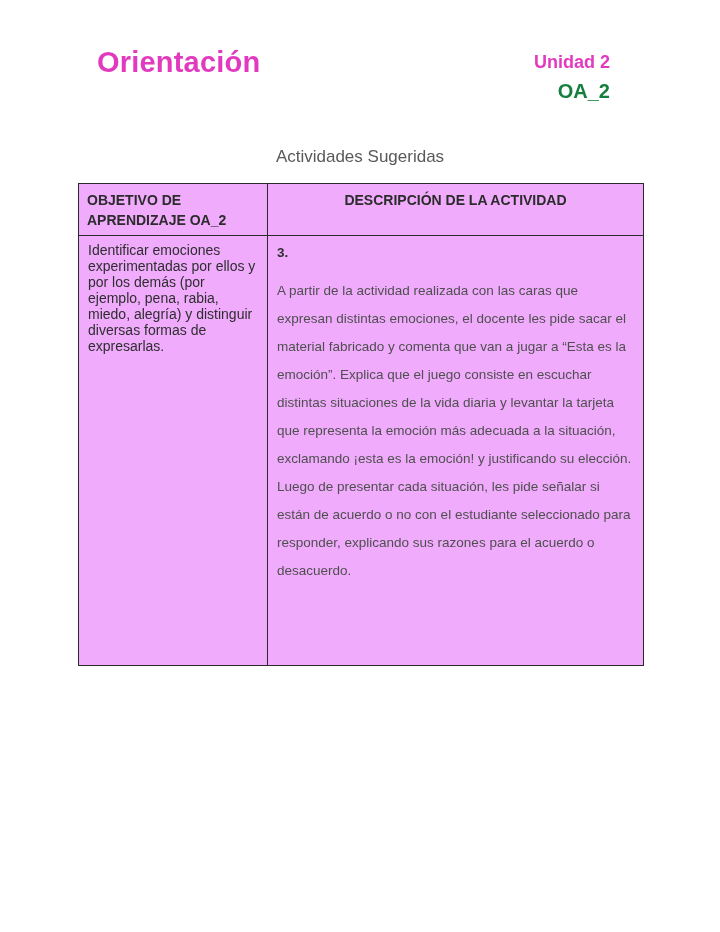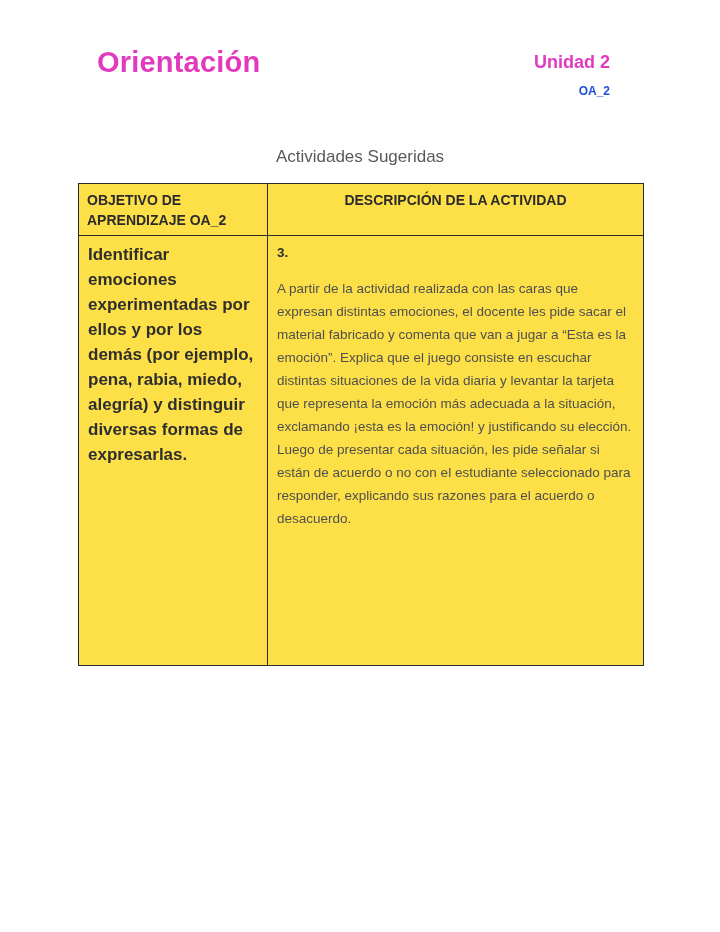--- a/index.html
+++ b/index.html
@@ -44,23 +44,23 @@
   }
   .header-right { text-align: right; margin-top: 7px; }
   .unit {
     font-size: 18px;
     font-weight: bold;
     color: #E23ABF;
     line-height: 22px;
     margin-left: 20px;
   }
   .oa-code {
-    font-size: 12px;
+    font-size: 20px;
     font-weight: bold;
-    color: #1d4ed8;
+    color: #15803d;
     line-height: 22px;
     margin-top: 7px;
   }
 
   
   .section-title {
     position: absolute;
     left: 0;
     top: 147px;
     width: 720px;
@@ -77,59 +77,59 @@
     top: 183px;
     width: 565px;
     height: 483px;
     border-collapse: collapse;
     table-layout: fixed;
   }
   .activities-table th,
   .activities-table td {
     border: 1.5px solid #2b2b2b;
     vertical-align: top;
-    background: #fde047;
+    background: #f0abfc;
   }
   .col-objective { width: 189px; }
   .col-description { width: 376px; }
 
   .activities-table th {
     height: 52px;
     font-size: 14px;
     font-weight: bold;
     color: #2b2b2b;
     padding: 6px 8px 4px 8px;
     line-height: 20px;
   }
   th.objective-header { text-align: left; }
   th.description-header { text-align: center; }
 
   .activities-table td {
     height: 430px;
     padding: 6px 9px;
   }
   .objective-text {
-    font-size: 17px;
-    font-weight: bold;
+    font-size: 14px;
+    font-weight: normal;
     color: #2e2e2e;
-    line-height: 25px;
+    line-height: 16px;
   }
   .activity-number {
     font-size: 13.5px;
     font-weight: bold;
     color: #2e2e2e;
     line-height: 19px;
     margin-top: 1px;
   }
   .activity-text {
     margin-top: 15px;
     font-size: 13.5px;
     font-weight: normal;
     color: #4f4f4f;
-    line-height: 23px;
+    line-height: 28px;
   }
 </style>
 </head>
 <body>
 
 <div class="page">
 
   <header class="doc-header">
     <div class="header-left">
       <div class="subject">Orientación</div>

